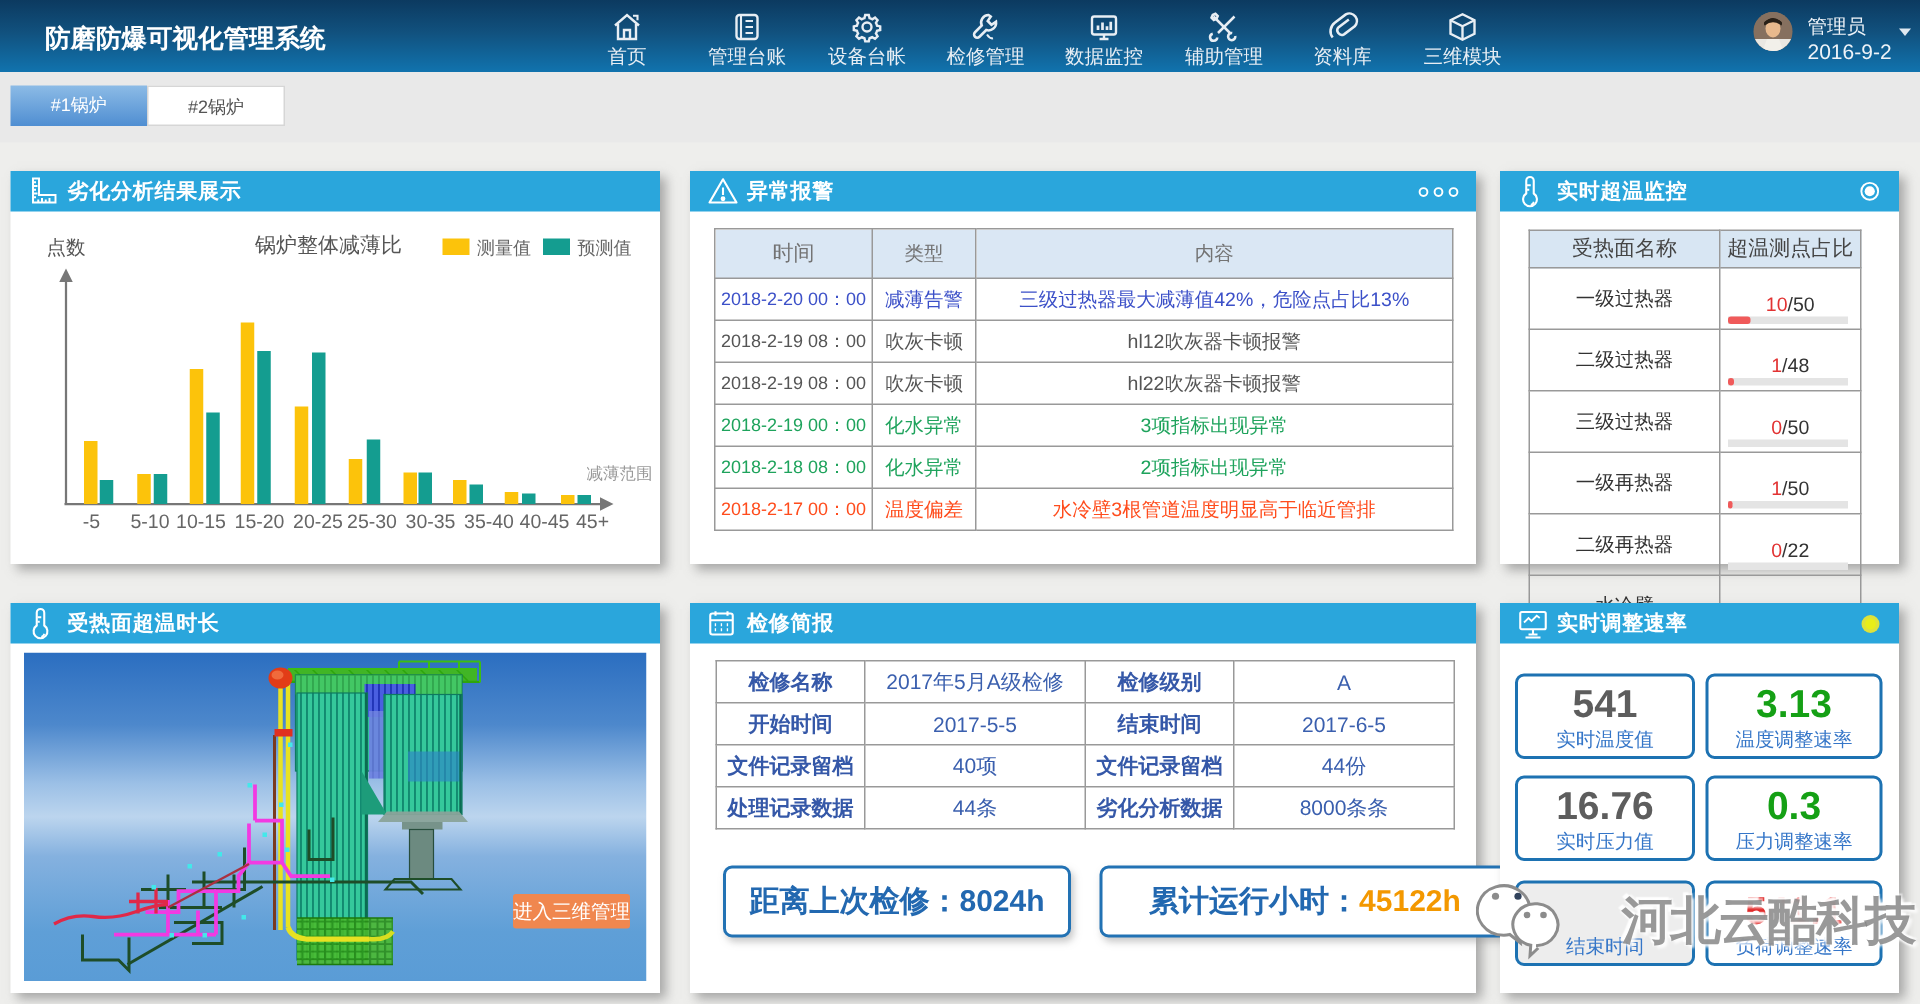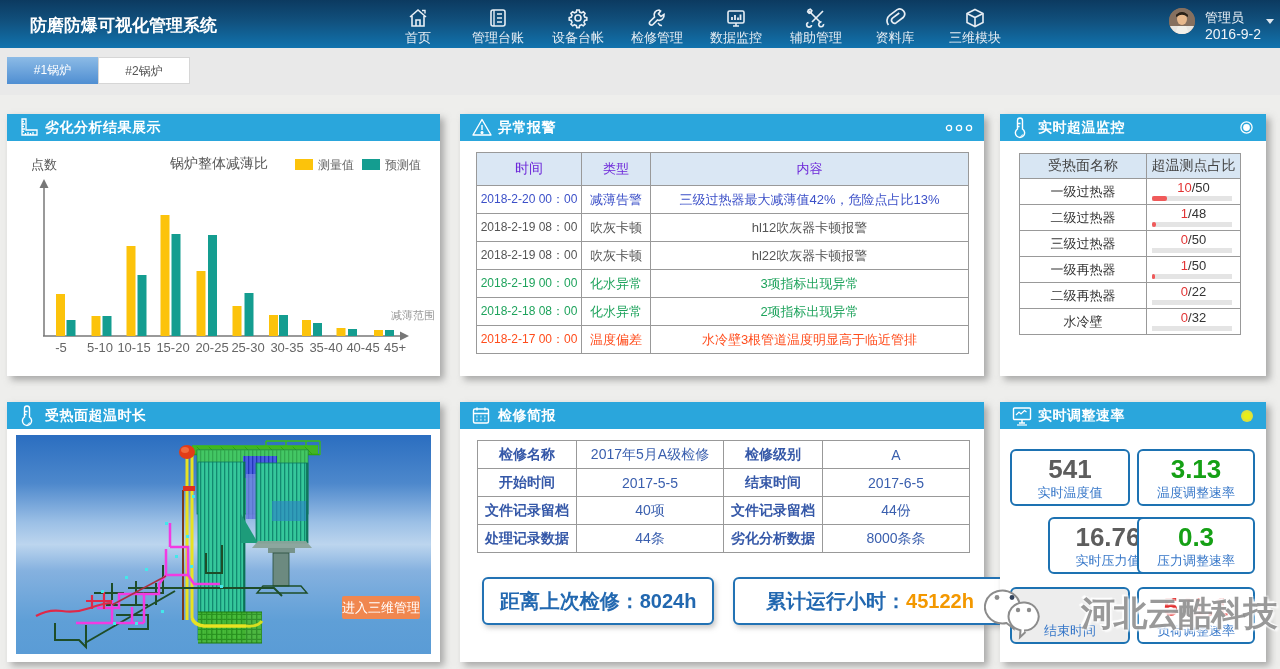--- a/index.html
+++ b/index.html
@@ -25,25 +25,25 @@
   .tab { position:absolute; top:9px; height:27px; line-height:27px; text-align:center; font-size:12px; }
   #tab1 { left:7px; width:91px; background:linear-gradient(180deg,#8cbbe6,#4f8ed2); color:#fff; }
   #tab2 { left:98px; width:92px; background:#fff; border:1px solid #d6d6d6; color:#555; }
   
   .panel { position:absolute; background:#fff; box-shadow:4px 4px 7px rgba(110,110,110,.55); }
   .phead { position:absolute; left:0; top:0; right:0; height:27px; background:#2aa6dc; color:#fff; }
   .phead .ttl { position:absolute; left:38px; top:0; line-height:27px; font-size:14px; font-weight:bold; letter-spacing:.5px; }
   .phead svg.ic { position:absolute; left:11px; top:3px; }
   #tblB td { border:1px solid #999; text-align:center; font-size:13px; height:28px; padding:0 2px; white-space:nowrap; overflow:hidden; }
   #tblB td:first-child { font-size:12px; }
-  #tblB tr.h td { background:#dae7f4; color:#6d28d9; height:33px; }
+  #tblB tr.h td { background:#dae7f4; color:#737373; height:33px; }
   #tblC { border-collapse:collapse; table-layout:fixed;border-radius:11px; }
   #tblC td { border:1px solid #999; text-align:center; font-size:13px; color:#333; }
   #tblC tr.h td { background:#d8e6f3; color:#444; height:25px; font-size:14px; }
-  .frac { font-size:13px; line-height:13px; padding-top:2px; }
+  .frac { font-size:13px; line-height:13px; padding-top:17px; }
   .frac b { color:#e23333; font-weight:normal; }
   .bar { width:80px; height:5px; background:#e4e4e4; margin:2px 0 3px 5px; position:relative; }
   .bar i { position:absolute; left:0; top:0; bottom:0; background:#f05a5a; border-radius:2px; }
   #tblE td { border:1px solid #999; text-align:center; font-size:14px; height:28px; color:#3a5fae; }
   #tblE td.l { font-weight:bold; color:#3558a8; }
   .bigbtn { position:absolute; height:48px; border:2px solid #2272b4; border-radius:6px;
     background:#fff; box-shadow:2px 3px 5px rgba(150,150,150,.5); text-align:center;
     font-size:20px; font-weight:bold; color:#2268b0; line-height:44px; }
   .card { position:absolute; width:120px; height:57px; border:2px solid #1d72b2; border-radius:6px;
     background:#fff; text-align:center; }
@@ -509,21 +509,21 @@
     </svg>
   </div>
   <div class="card" style="left:10px; top:47px;">
       <div class="v" style="color:#5d5d5d">541</div>
       <div class="l">实时温度值</div>
     </div>
   <div class="card" style="left:137px; top:47px; width:118px;">
       <div class="v" style="color:#15a015">3.13</div>
       <div class="l">温度调整速率</div>
     </div>
-  <div class="card" style="left:10px; top:115px;margin-left:38px;">
+  <div class="card" style="left:10px; top:115px;">
       <div class="v" style="color:#5d5d5d">16.76</div>
       <div class="l">实时压力值</div>
     </div>
   <div class="card" style="left:137px; top:115px; width:118px;">
       <div class="v" style="color:#15a015">0.3</div>
       <div class="l">压力调整速率</div>
     </div>
   <div class="card" style="left:10px; top:185px; background:#ededed;">
       <div class="v" style="color:#c9c9c9">&nbsp;</div>
       <div class="l">结束时间</div>

